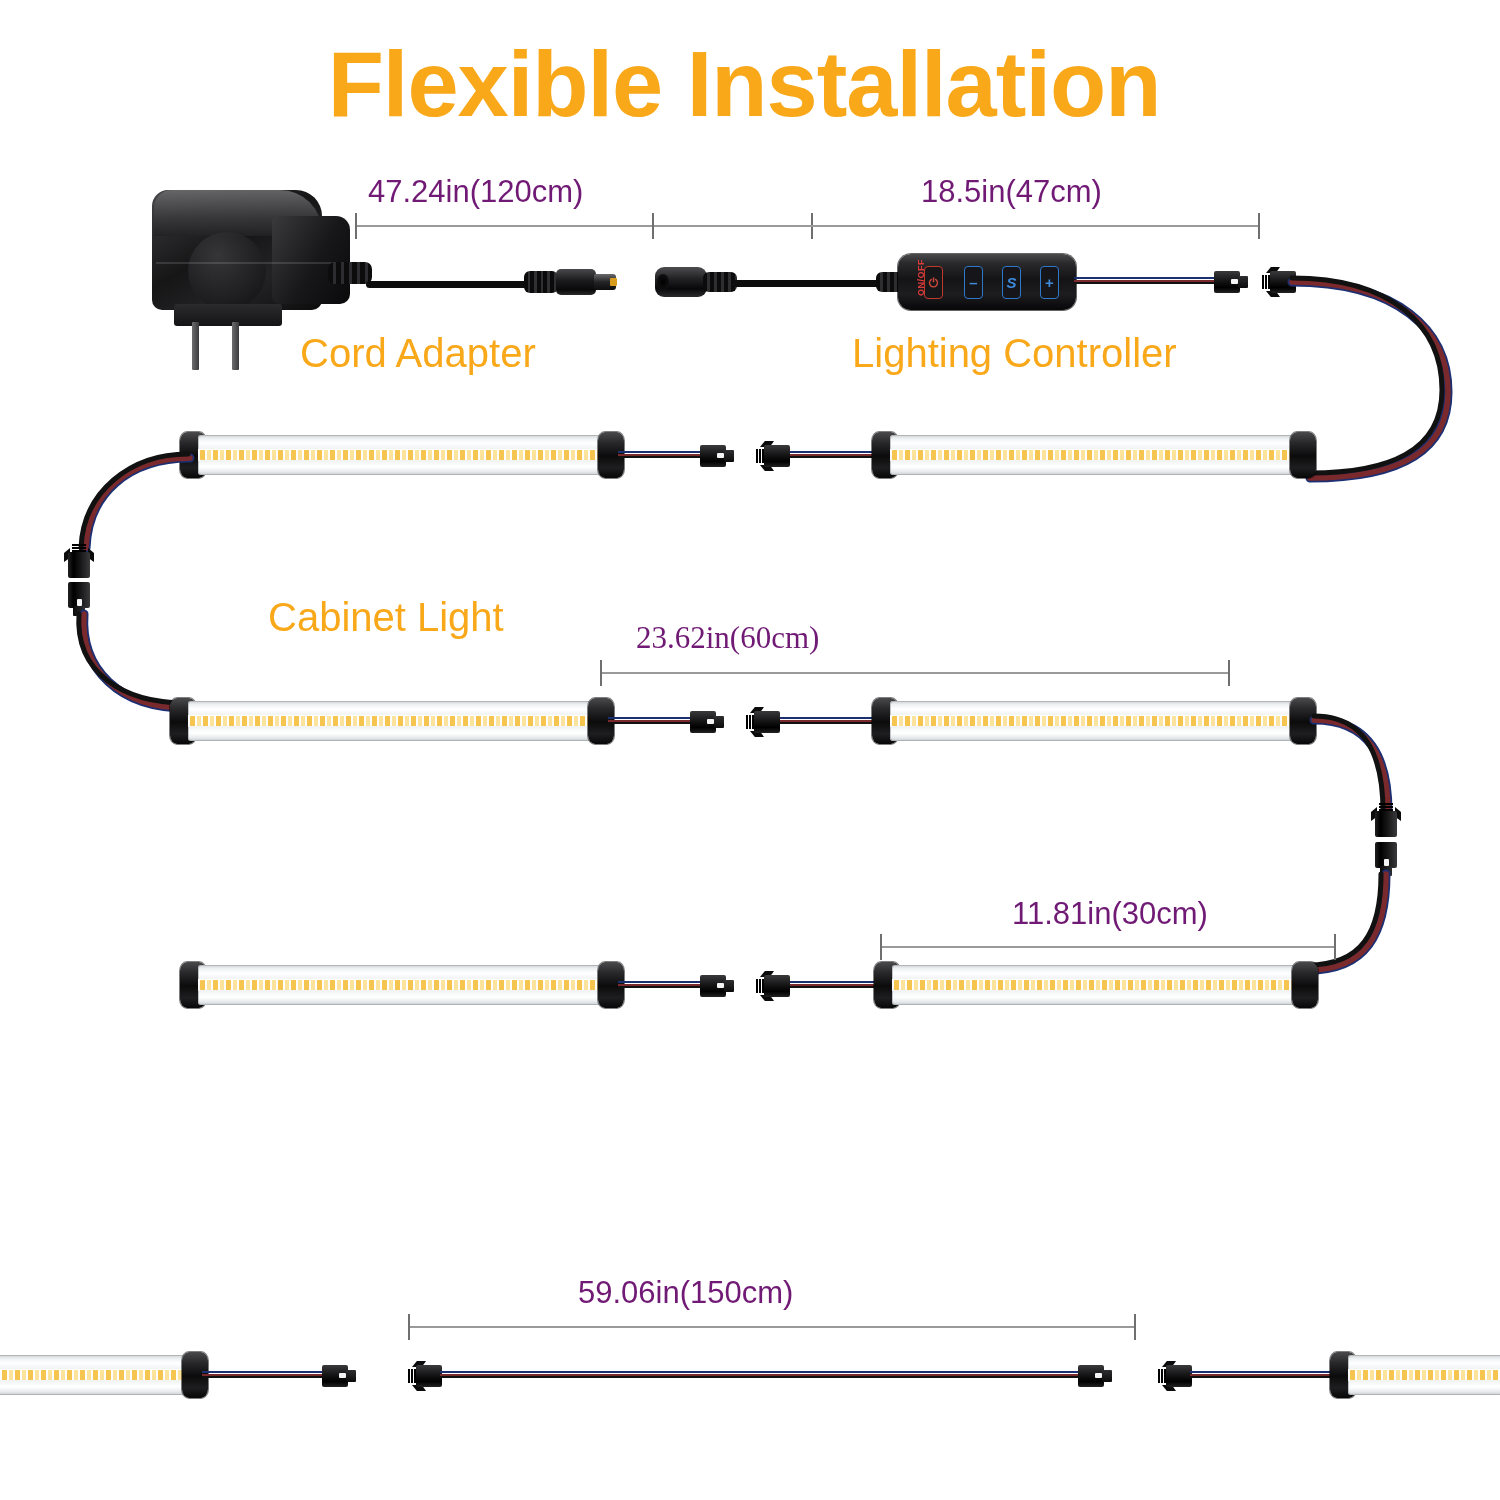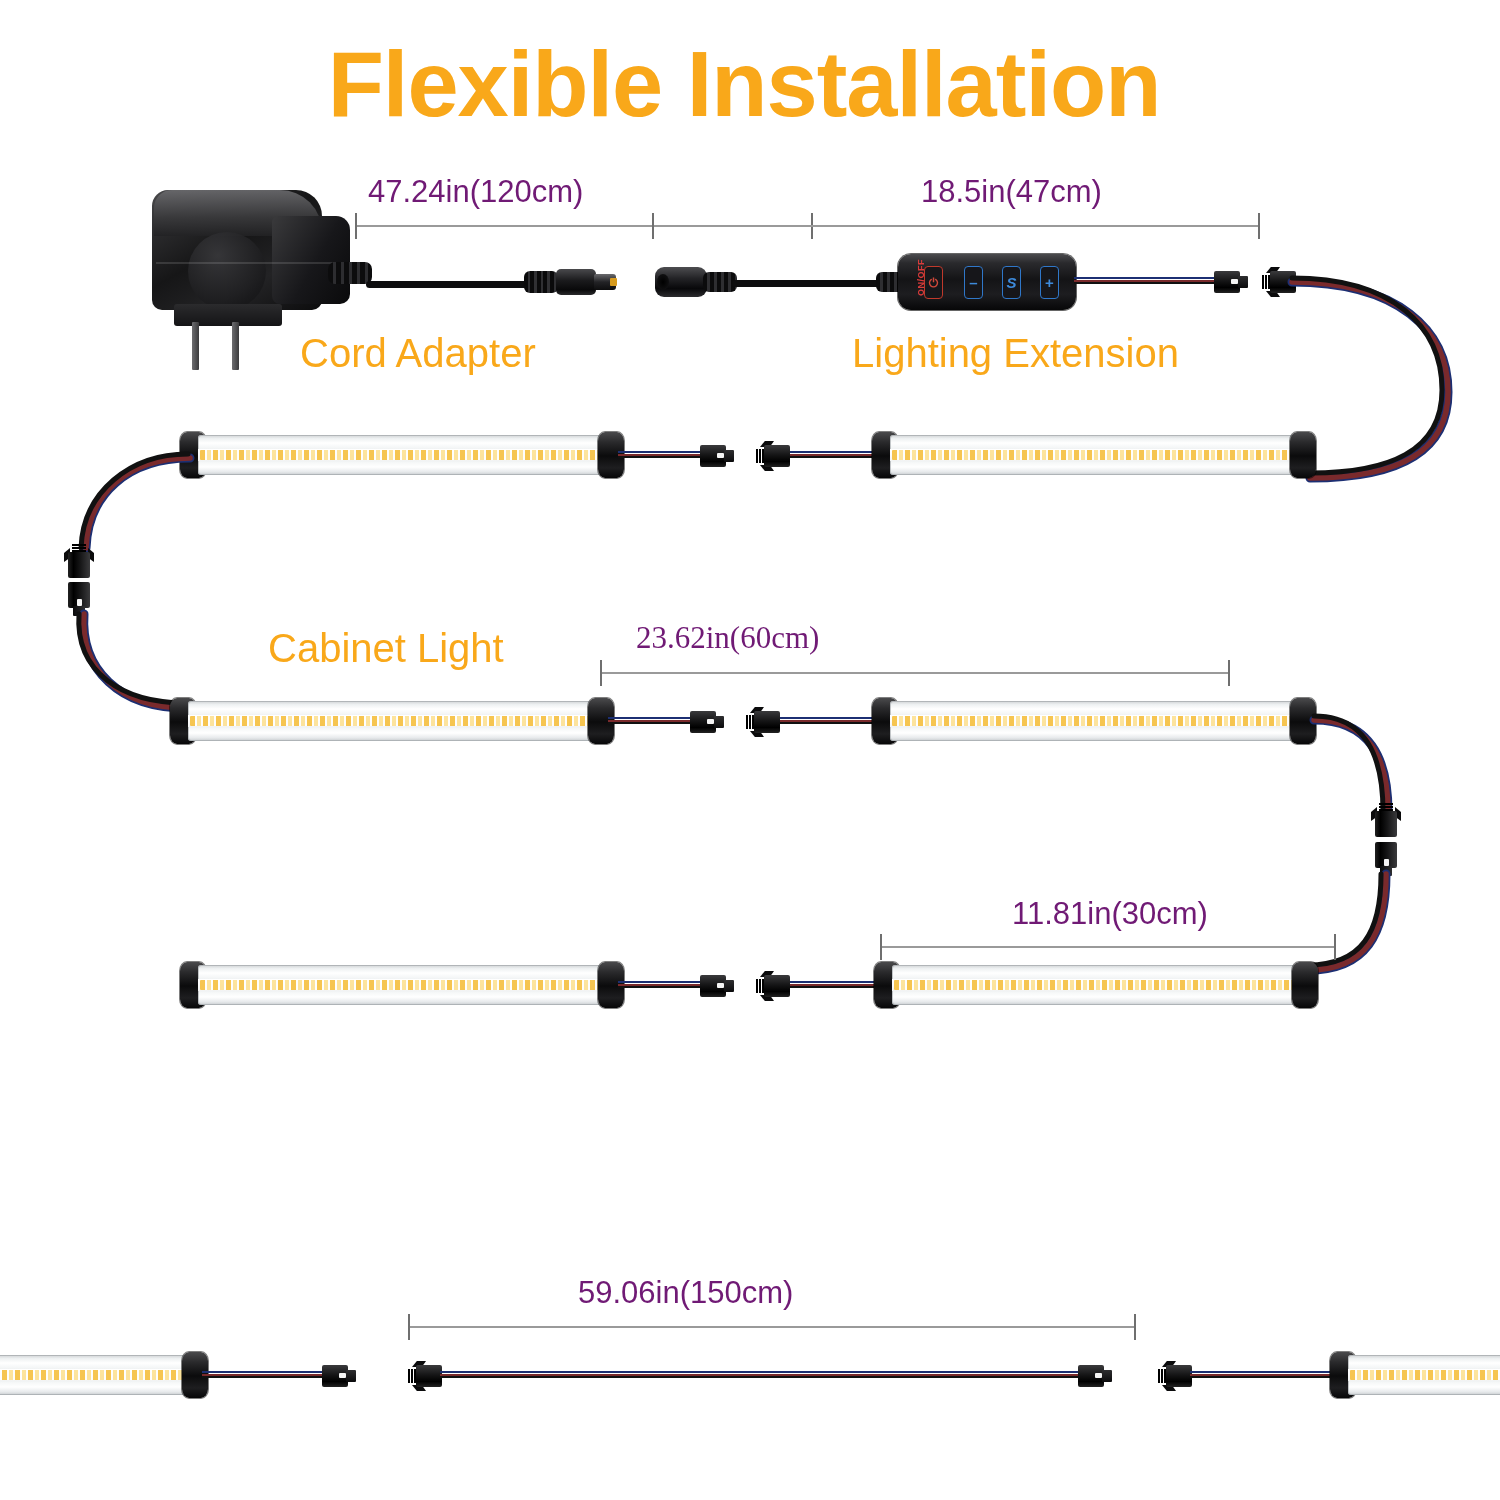--- a/index.html
+++ b/index.html
@@ -310,21 +310,21 @@
     <div class="slot"></div>
     <div class="nub"></div>
   </div>
   <div class="conn female" style="left:1262px;top:268px;">
     <div class="fins"></div>
     <div class="wing t"></div>
     <div class="wing b"></div>
     <div class="shell"></div>
   </div>
 
-  <div class="lbl lbl-orange" style="left:852px;top:333px;">Lighting Extension</div>
+  <div class="lbl lbl-orange" style="left:852px;top:333px;">Lighting Controller</div>
 
   <svg class="wire-svg" style="left:1280px;top:260px;" width="180" height="230">
     <path d="M12,22 C118,22 168,70 168,132 C168,196 112,218 30,218" stroke="#1C2F73" stroke-width="9"></path>
     <path d="M12,22 C118,22 168,70 168,132 C168,196 112,218 30,218" stroke="#7A2A2C" stroke-width="5.5"></path>
     <path d="M12,18 C112,18 162,66 162,130 C162,192 108,213 30,213" stroke="#111111" stroke-width="5"></path>
   </svg>
 
   <div class="bar-light" style="left:180px;top:432px;width:444px;">
     <div class="cap l"></div>
     <div class="body">
@@ -380,21 +380,21 @@
     <div class="shell"></div>
     <div class="slot"></div>
     <div class="nub"></div>
   </div>
   <svg class="wire-svg" style="left:58px;top:600px;" width="190" height="140">
     <path d="M26,14 C22,70 62,108 128,108" stroke="#1C2F73" stroke-width="9"></path>
     <path d="M26,14 C22,70 62,108 128,108" stroke="#7A2A2C" stroke-width="5.5"></path>
     <path d="M21,14 C17,72 64,103 128,103" stroke="#111111" stroke-width="5"></path>
   </svg>
 
-  <div class="lbl lbl-orange" style="left:268px;top:628px;">Cabinet Light</div>
+  <div class="lbl lbl-orange" style="left:268px;top:597px;">Cabinet Light</div>
 
   <div class="lbl lbl-dim" style="left:636px;top:622px;font-family:Liberation Serif, serif;">23.62in(60cm)</div>
   <div class="dim" style="left:600px;top:660px;width:630px;">
     <div class="bar"></div>
     <div class="tick l"></div>
     <div class="tick r"></div>
   </div>
 
   <div class="bar-light" style="left:170px;top:698px;width:444px;">
     <div class="cap l"></div>

